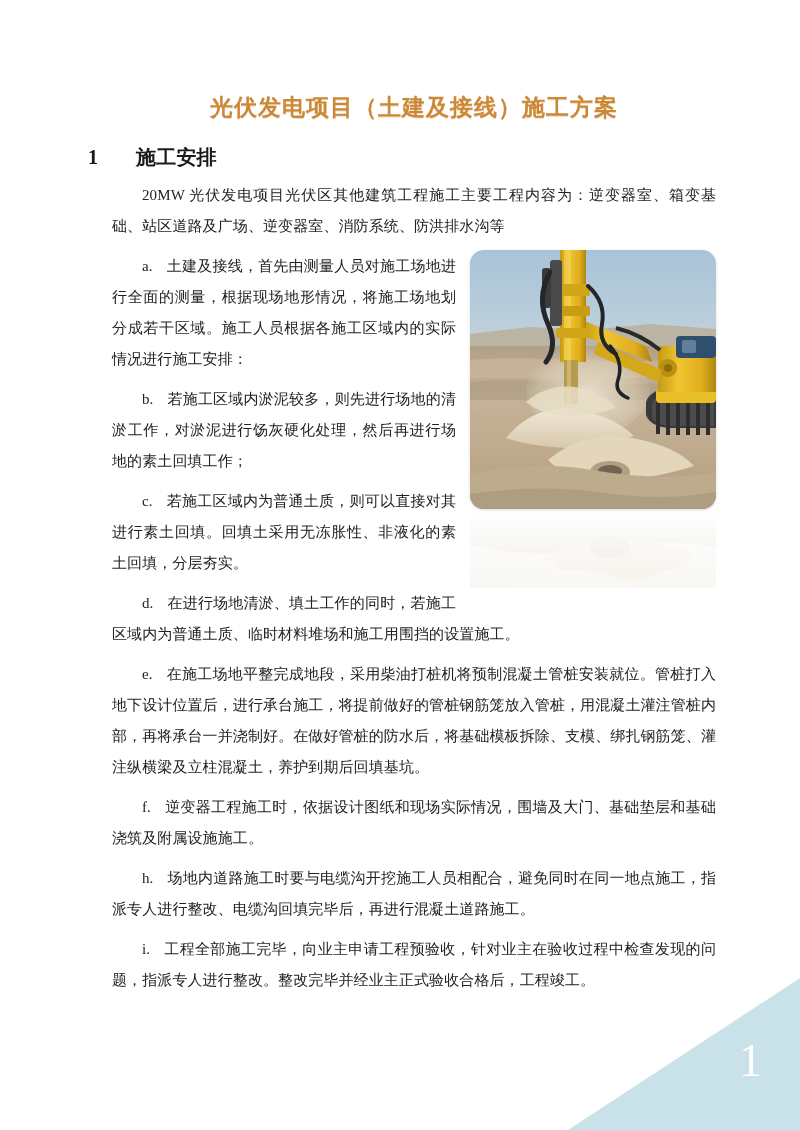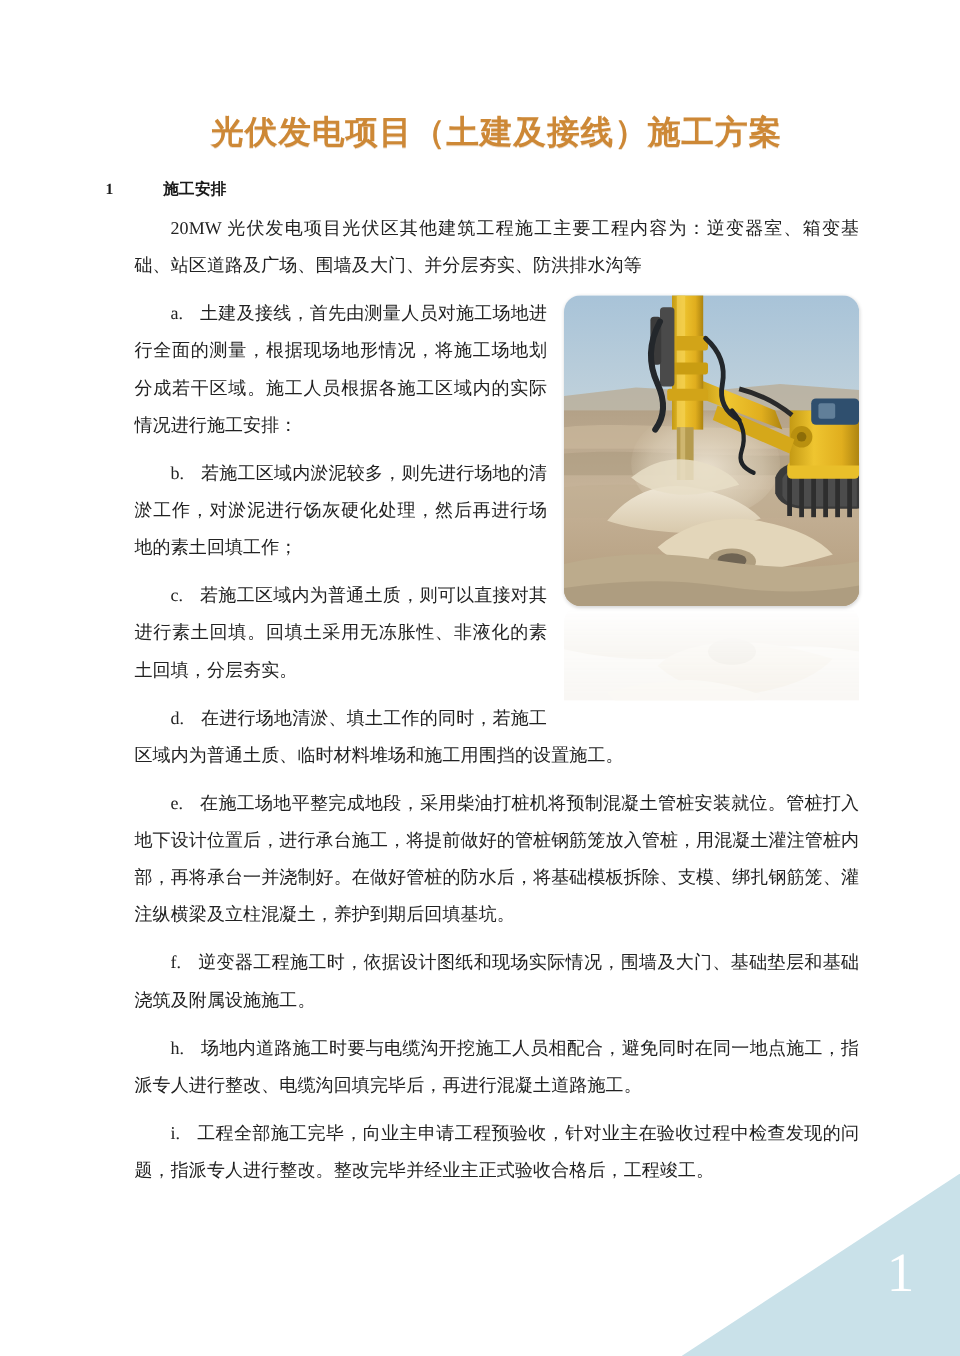--- a/index.html
+++ b/index.html
@@ -46,33 +46,33 @@
     top: 0;
     width: 800px;
     padding: 0 84px 0 112px;
     box-sizing: border-box;
   }
 
   .doc-title {
     margin: 0;
     padding-top: 92px;
     text-align: center;
-    font-size: 27px;
+    font-size: 23px;
     font-weight: bold;
     color: #cd8836;
     letter-spacing: 1px;
     font-family: "Liberation Sans", "DejaVu Sans", sans-serif;
     text-shadow: 0 1px 0 rgba(190,130,60,0.28);
     white-space: nowrap;
   }
 
   .heading {
     margin: 0;
     padding-top: 21px;
-    font-size: 13px;
+    font-size: 20px;
     font-weight: bold;
     color: #1a1a1a;
     font-family: "Liberation Sans", "DejaVu Sans", sans-serif;
     letter-spacing: 0.2px;
     text-indent: -24px;
     padding-left: 24px;
   }
   .heading .num {
     display: inline-block;
     width: 24px;
@@ -137,21 +137,21 @@
 <body>
 
 <div class="page">
 
   <div class="content">
 
     <h1 class="doc-title">光伏发电项目（土建及接线）施工方案</h1>
 
     <h2 class="heading"><span class="num">1</span><span>施工安排</span></h2>
 
-    <p class="para">20MW 光伏发电项目光伏区其他建筑工程施工主要工程内容为：逆变器室、箱变基础、站区道路及广场、围墙及大门、并分层夯实、防洪排水沟等</p>
+    <p class="para">20MW 光伏发电项目光伏区其他建筑工程施工主要工程内容为：逆变器室、箱变基础、站区道路及广场、逆变器室、消防系统、防洪排水沟等</p>
 
 
     <div class="photo-wrap">
       <div class="photo">
         <svg viewBox="0 0 246 259" preserveAspectRatio="xMidYMid slice" aria-hidden="true">
           <defs>
             <linearGradient id="sky" x1="0" y1="0" x2="0" y2="1">
               <stop offset="0%" stop-color="#a8c3d8"></stop>
               <stop offset="55%" stop-color="#cdd9dd"></stop>
               <stop offset="100%" stop-color="#e3dccb"></stop>

